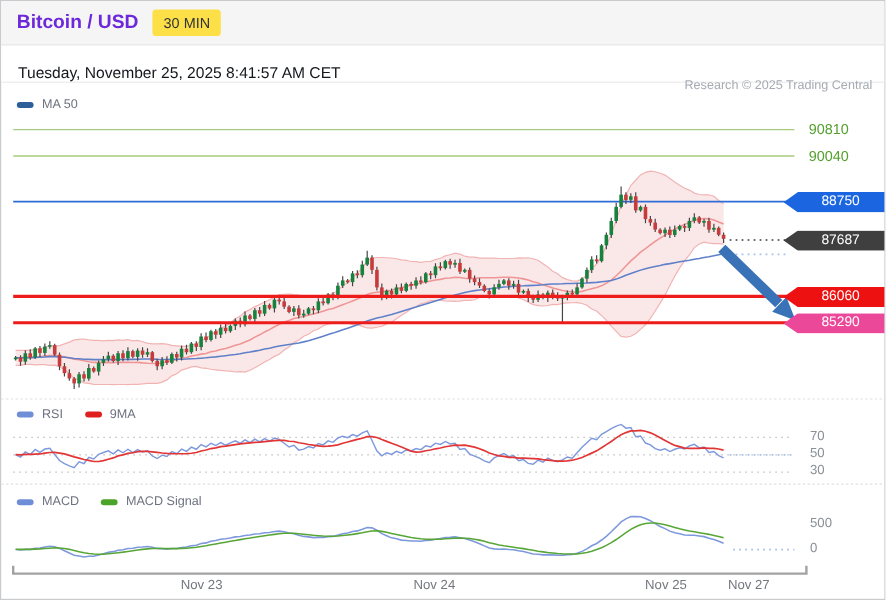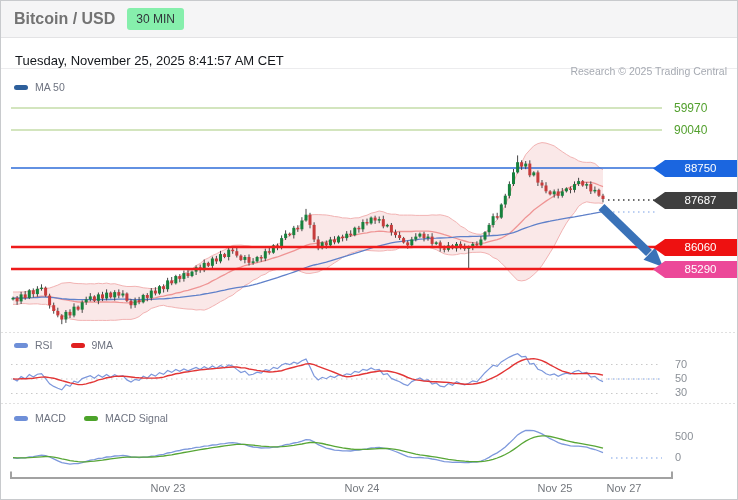--- a/index.html
+++ b/index.html
@@ -2,22 +2,22 @@
 <html><head>
 <meta charset="utf-8">
 <style>
   html,body{margin:0;padding:0;background:#fff;}
   .page{position:relative;width:738px;height:500px;box-sizing:border-box;border:1px solid #c8cacd;
         background:#fff;overflow:hidden;font-family:"Liberation Sans",sans-serif;}
   #chart-canvas{position:absolute;top:0;left:0;z-index:1;}
   
   #header{position:absolute;top:0;left:0;right:0;height:37px;background:#f5f5f6;border-bottom:1px solid #e3e3e5;
           display:flex;align-items:center;padding-left:13px;gap:12px;z-index:3;box-sizing:border-box;}
-  #title{font-size:16px;font-weight:bold;color:#737373;}
-  #badge{background:#86efac;border-radius:3px;padding:4px 9px;font-size:12px;color:#30343a;}
+  #title{font-size:16px;font-weight:bold;color:#6d28d9;}
+  #badge{background:#fde047;border-radius:3px;padding:4px 9px;font-size:12px;color:#30343a;}
   #date-row{position:absolute;top:37px;left:0;right:0;height:31px;border-bottom:1px solid #ececee;
             display:flex;align-items:flex-end;padding-left:14px;font-size:13px;color:#14171c;z-index:3;box-sizing:border-box;background:#fff;}
   
   .legend{position:absolute;left:13px;display:flex;align-items:center;font-size:10.5px;color:#6e7380;z-index:3;}
   .legend .item{display:flex;align-items:center;margin-right:18px;}
   .legend .sw{width:14px;height:5px;border-radius:2.5px;margin-right:7px;}
   #legend-main{top:80px;} #legend-rsi{top:338px;} #legend-macd{top:411px;}
   .sw-boll{background:#f08080;} .sw-ma50{background:#2d5f9b;}
   .sw-rsi{background:#6e8fd8;} .sw-9ma{background:#e02020;}
   .sw-macd{background:#6e8fd8;} .sw-signal{background:#4ca32a;}
@@ -248,21 +248,21 @@
   </div>
 
   <div id="legend-main" class="legend">
     <span class="item">
       <span class="sw sw-ma50"></span>
       <span>MA 50</span>
     </span>
   </div>
   <div id="attribution">Research © 2025 Trading Central</div>
 
-  <div id="lbl-r2" class="plbl">59970</div>
+  <div id="lbl-r2" class="plbl">90810</div>
   <div id="lbl-r1" class="plbl">90040</div>
   <div id="tag-pivot" class="ptag">88750</div>
   <div id="tag-last" class="ptag">87687</div>
   <div id="tag-s1" class="ptag">86060</div>
   <div id="tag-s2" class="ptag">85290</div>
 
   <div id="legend-rsi" class="legend">
     <span class="item">
       <span class="sw sw-rsi"></span>
       <span>RSI</span>

